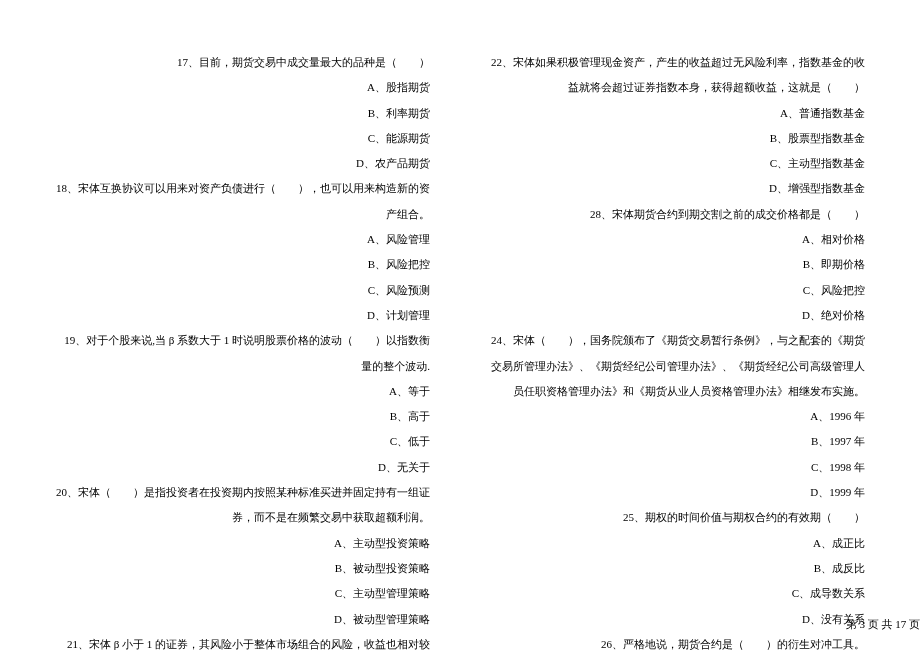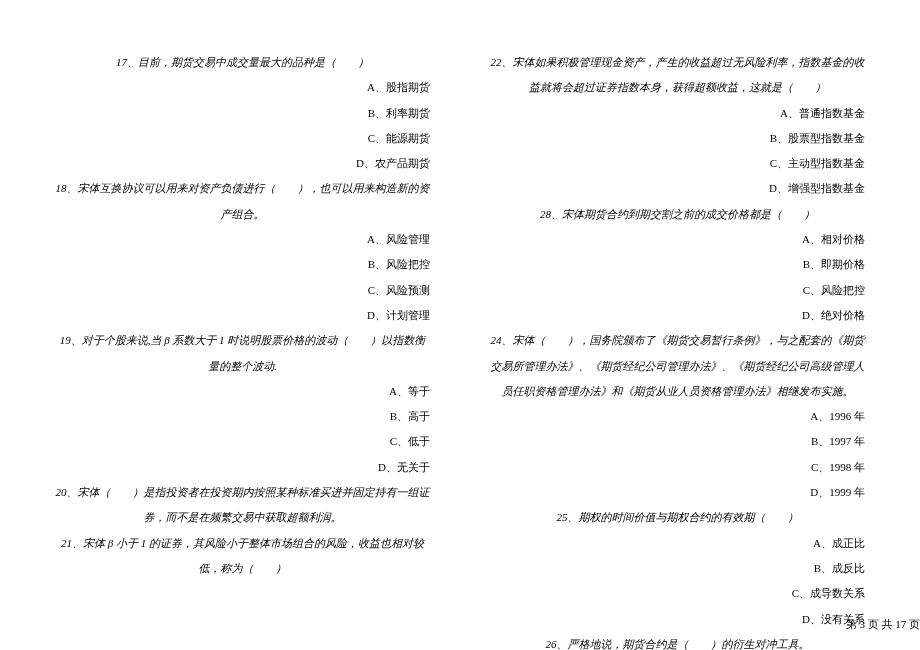--- a/index.html
+++ b/index.html
@@ -22,22 +22,21 @@
       gap: 60px;
     }
     .column {
       flex: 1;
       line-height: 2.3;
     }
     .question {
       margin-bottom: 0px;
     }
     .q-text {
-      text-align: center;
-      font-style: italic;
+      text-align: right;
     }
     .options {
       padding-left: 42px;
     }
     .option-line {
       text-align: right;
     }
     .footer {
       position: absolute;
       bottom: 18px;
@@ -78,20 +77,26 @@
       <div class="options">
         <div class="option-line">A、等于</div>
         <div class="option-line">B、高于</div>
         <div class="option-line">C、低于</div>
         <div class="option-line">D、无关于</div>
       </div>
     </div>
 
     <div class="question">
       <div class="q-text"><span>20、</span><span>宋体（　　）是指投资者在投资期内按照某种标准买进并固定持有一组证券，而不是在频繁交易中获取超额利润。</span></div>
+      <div class="options">
+        <div class="option-line">A、主动型投资策略</div>
+        <div class="option-line">B、被动型投资策略</div>
+        <div class="option-line">C、主动型管理策略</div>
+        <div class="option-line">D、被动型管理策略</div>
+      </div>
     </div>
 
     <div class="question">
       <div class="q-text"><span>21、</span><span>宋体 β 小于 1 的证券，其风险小于整体市场组合的风险，收益也相对较低，称为（　　）</span></div>
 
     </div>
 
   </div>
 
   <div class="column">

